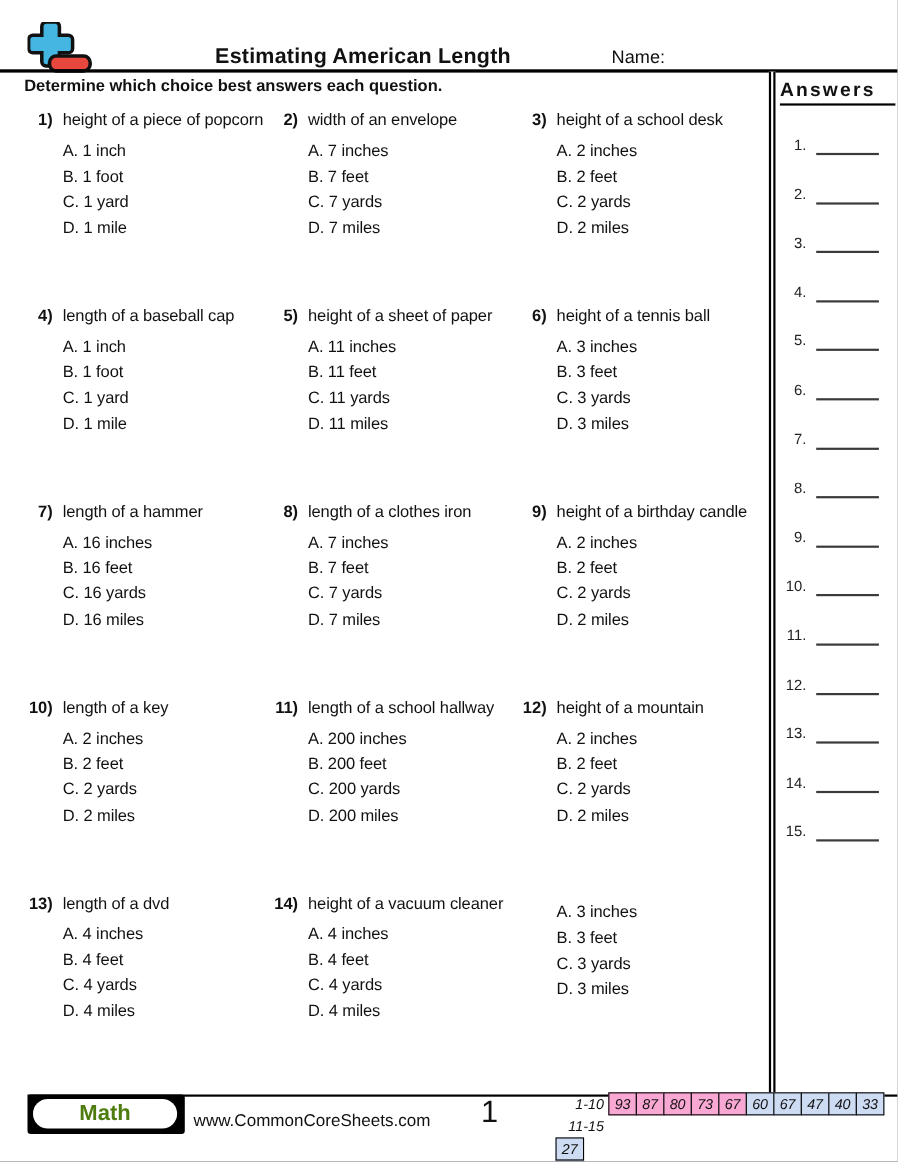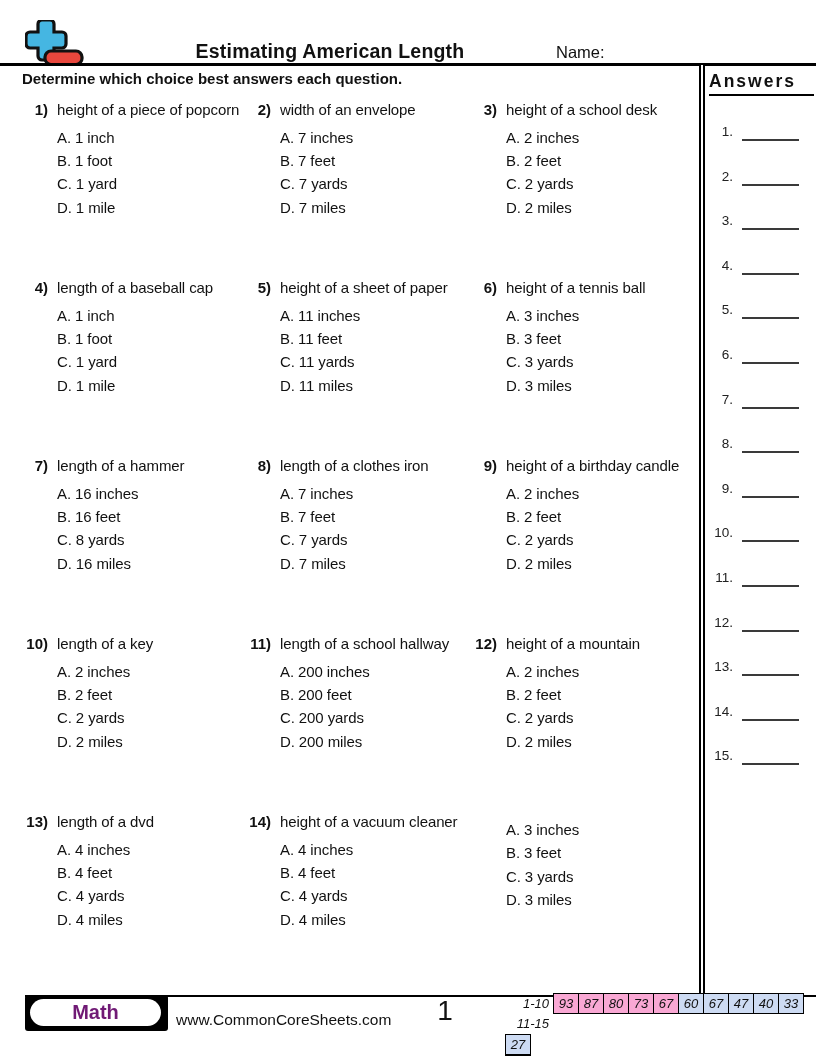--- a/index.html
+++ b/index.html
@@ -39,21 +39,21 @@
   .ablank { width:57px; height:15px; border-bottom:2px solid #3a3a3a; margin-left:9px; }
 
   
   .footer-rule { position:absolute; left:25px; top:995px; width:791px; height:0;
                  border-top:2px solid #000; }
   .math-badge { position:absolute; left:25px; top:995px; width:143px; height:36px;
                 background:#000; border-radius:3px; }
   .math-pill { position:absolute; left:5px; top:4px; right:7px; bottom:5px;
                background:#fff; border-radius:14px;
                display:flex; align-items:center; justify-content:center;
-               font-size:20px; font-weight:bold; color:#701a75; }
+               font-size:20px; font-weight:bold; color:#4d7c0f; }
   .website { position:absolute; left:176px; top:1011px; font-size:15.5px; }
   .page-num { position:absolute; left:400px; top:995px; width:90px; text-align:center;
               font-size:28px; }
   .sgrid { position:absolute; left:505px; top:993px; font-size:13px; line-height:19px;font-style:italic; }
   .srow { display:flex; }
   .srow + .srow { margin-top:-1px;flex-direction:column; }
   .slabel { width:44px; text-align:right; padding-right:4px; line-height:21px; }
   .scell { width:24px; height:19px; border:1px solid #000; margin-right:-1px;
            text-align:center; background:#f9a8d4; }
   .scell.shaded { background:var(--score-shade, #cddbf3); }
@@ -153,21 +153,21 @@
     </div>
 
     <div class="q">
       <div class="qhead">
           <span class="qnum">7)</span>
           <span class="qprompt">length of a hammer</span>
         </div>
       <div class="choices">
         <div class="choice">A. 16 inches</div>
         <div class="choice">B. 16 feet</div>
-        <div class="choice">C. 8 yards</div>
+        <div class="choice">C. 16 yards</div>
         <div class="choice">D. 16 miles</div>
       </div>
     </div>
 
     <div class="q">
       <div class="qhead">
           <span class="qnum">8)</span>
           <span class="qprompt">length of a clothes iron</span>
         </div>
       <div class="choices">

